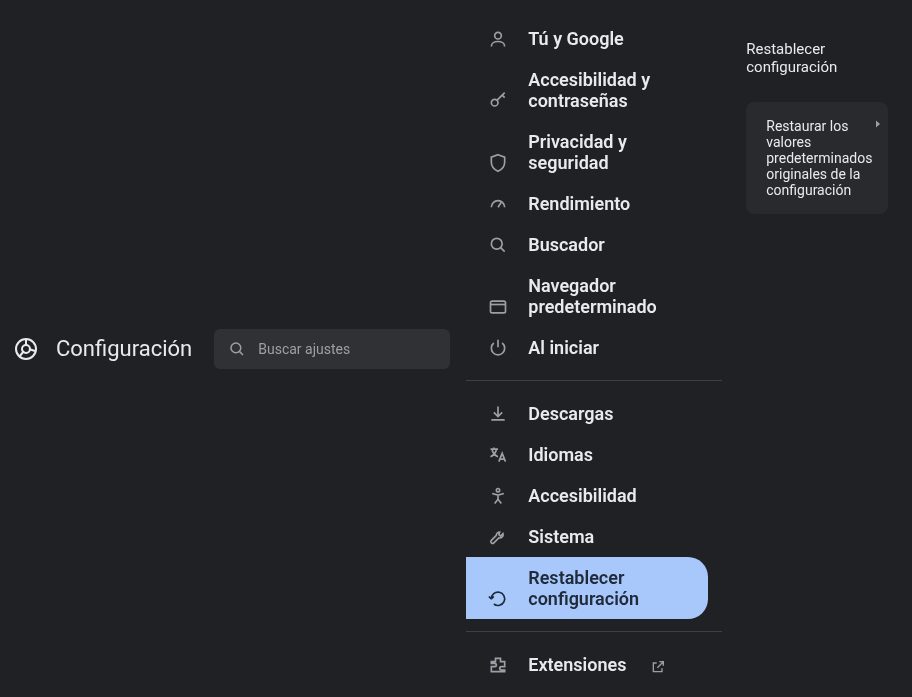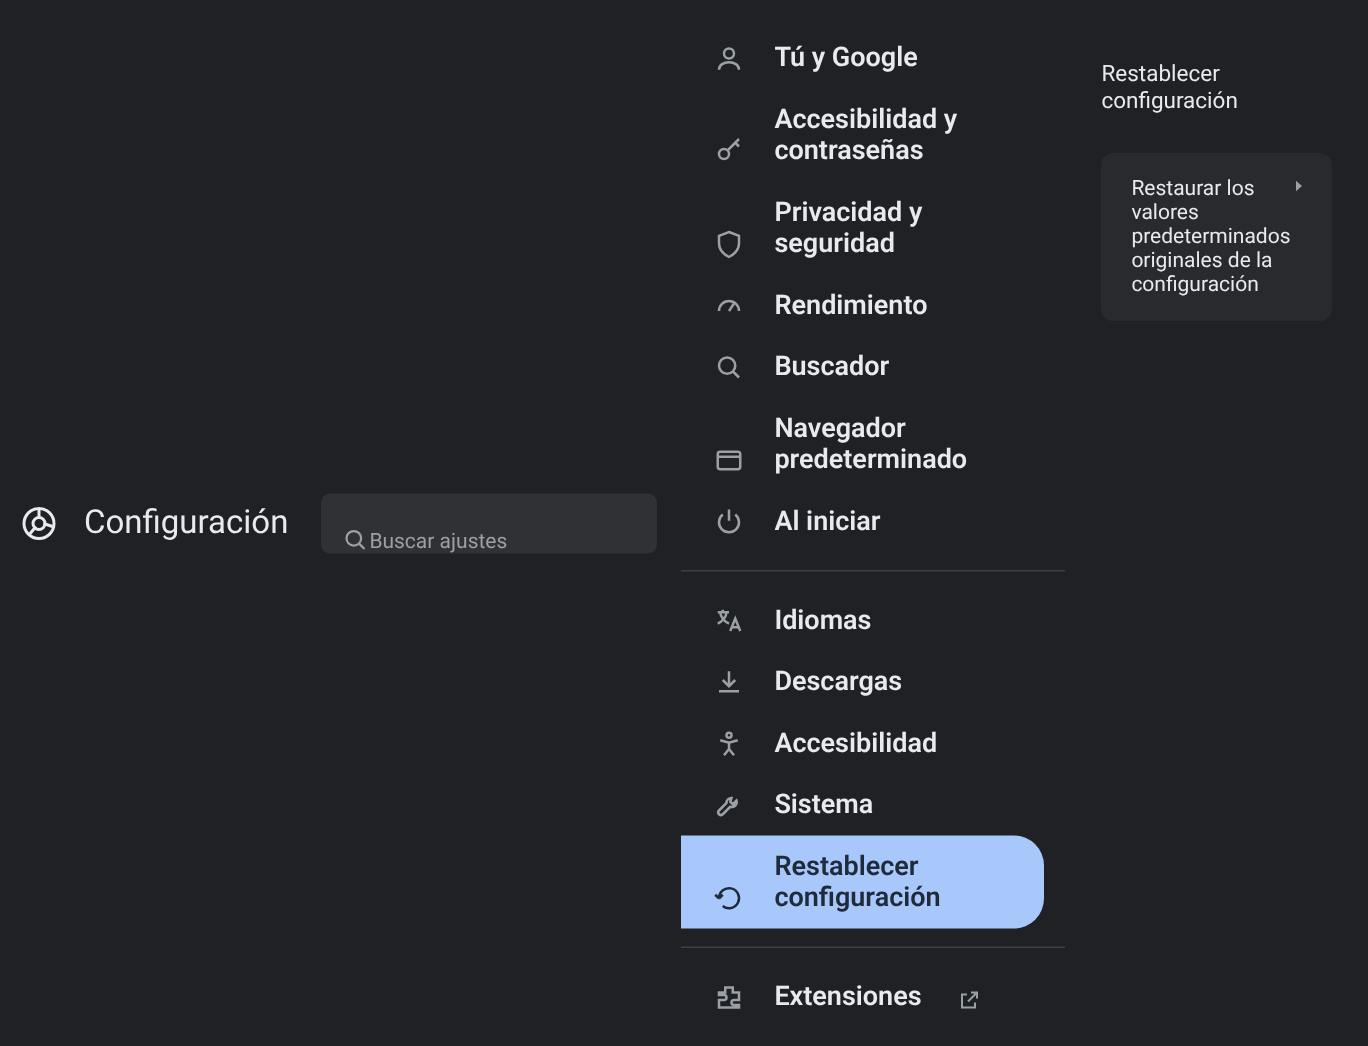--- a/index.html
+++ b/index.html
@@ -1,21 +1,21 @@
 <!DOCTYPE html>
 <html><head>
 <meta charset="utf-8">
 <style>
 *{box-sizing:border-box;margin:0;padding:0;font-family:'Segoe UI',Roboto,Arial,sans-serif}
 body{background:#202124;color:#e8eaed;width:912px;height:697px;overflow:hidden}
 .app{display:flex;flex-direction:row;height:697px}
 .header{display:flex;align-items:center;padding:10px 16px 10px 14px;gap:18px}
 .logo{width:24px;height:24px;flex-shrink:0;display:flex;align-items:center;justify-content:center}
 .app-title{font-size:22px;font-weight:400;color:#e8eaed;white-space:nowrap}
-.search-box{flex:1;display:flex;align-items:flex-end;background:#303134;border-radius:6px;height:40px;padding:0 14px;gap:0;margin-left:4px}
+.search-box{flex:1;display:flex;align-items:center;background:#303134;border-radius:6px;height:40px;padding:0 14px;gap:12px;margin-left:4px}
 .search-input{flex:1;background:transparent;border:none;outline:none;color:#9aa0a6;font-size:14px}
 .search-input::placeholder{color:#9aa0a6}
 .body{display:flex;flex:1;overflow:hidden}
 .sidebar{width:256px;flex-shrink:0;overflow-y:auto;padding-top:18px;padding-bottom:10px}
 .nav-item{display:flex;align-items:flex-end;padding:10px 16px 10px 22px;gap:20px;cursor:pointer;font-size:18px;font-weight:600;color:#e8eaed;min-height:40px}
 .nav-item .icon{width:20px;height:20px;display:flex;align-items:center;justify-content:center;flex-shrink:0;color:#9aa0a6}
 .nav-item.selected{background:#a8c7fa;color:#1f2a3a;border-radius:0 20px 20px 0;margin-right:14px}
 .nav-item.selected .icon{color:#1f2a3a}
 .divider{height:1px;background:#3c4043;margin:12px 0}
 .ext-link-icon{margin-left:4px;width:16px;height:16px;color:#9aa0a6;display:inline-flex}
@@ -121,33 +121,33 @@
             </svg>
           </span>
         <span>Al iniciar</span>
       </div>
 
       <div class="divider"></div>
 
       <div class="nav-item">
         <span class="icon">
             <svg viewBox="0 0 24 24" width="20" height="20" fill="none" stroke="currentColor" stroke-width="2">
+              <path d="M12 3 V14 M7 10 L12 15 L17 10 M4 19 H20"></path>
+            </svg>
+          </span>
+        <span>Descargas</span>
+      </div>
+
+      <div class="nav-item">
+        <span class="icon">
+            <svg viewBox="0 0 24 24" width="20" height="20" fill="none" stroke="currentColor" stroke-width="2">
               <path d="M3 5 H12 M7 3 V5 M5 5 C5 9 9 13 12 14 M10 5 C10 9 6 13 3 14 M13 20 L17 10 L21 20 M14.5 17 H19.5"></path>
             </svg>
           </span>
         <span>Idiomas</span>
-      </div>
-
-      <div class="nav-item">
-        <span class="icon">
-            <svg viewBox="0 0 24 24" width="20" height="20" fill="none" stroke="currentColor" stroke-width="2">
-              <path d="M12 3 V14 M7 10 L12 15 L17 10 M4 19 H20"></path>
-            </svg>
-          </span>
-        <span>Descargas</span>
       </div>
 
       <div class="nav-item">
         <span class="icon">
             <svg viewBox="0 0 24 24" width="20" height="20" fill="none" stroke="currentColor" stroke-width="2">
               <circle cx="12" cy="5" r="2"></circle>
               <path d="M5 9 L12 11 L19 9 M12 11 V16 M12 16 L8 21 M12 16 L16 21"></path>
             </svg>
           </span>
         <span>Accesibilidad</span>

